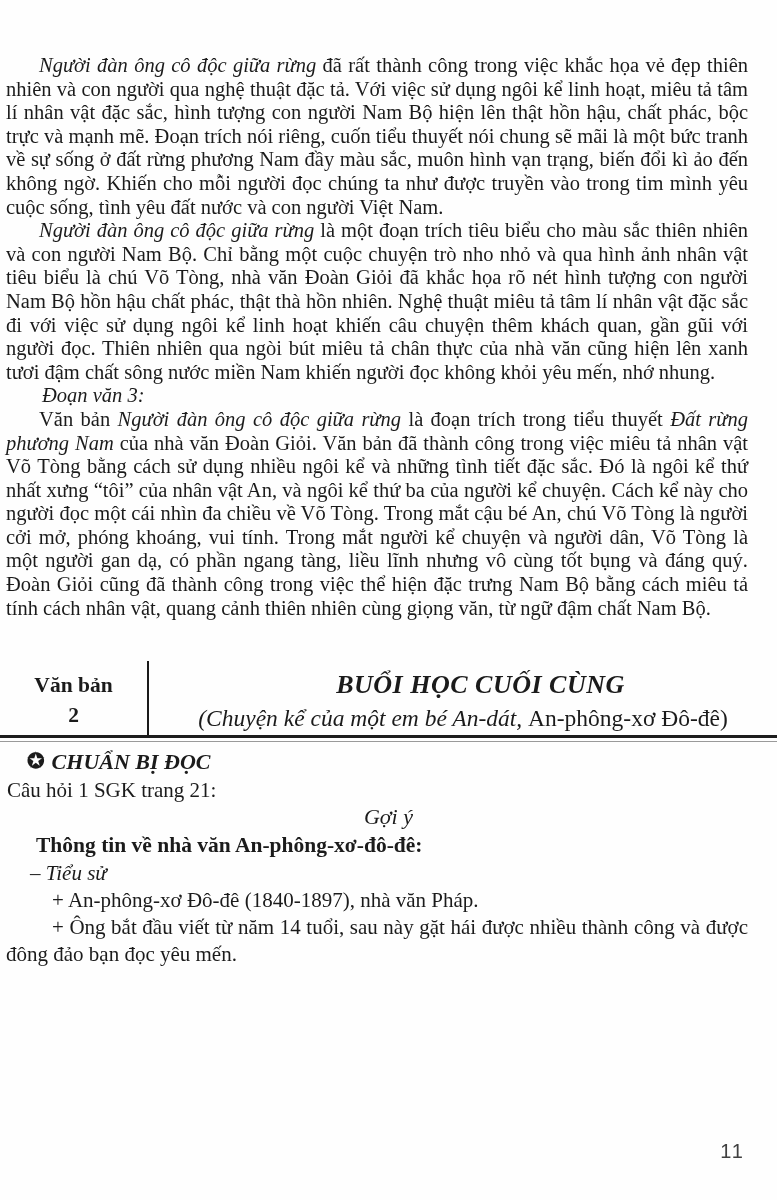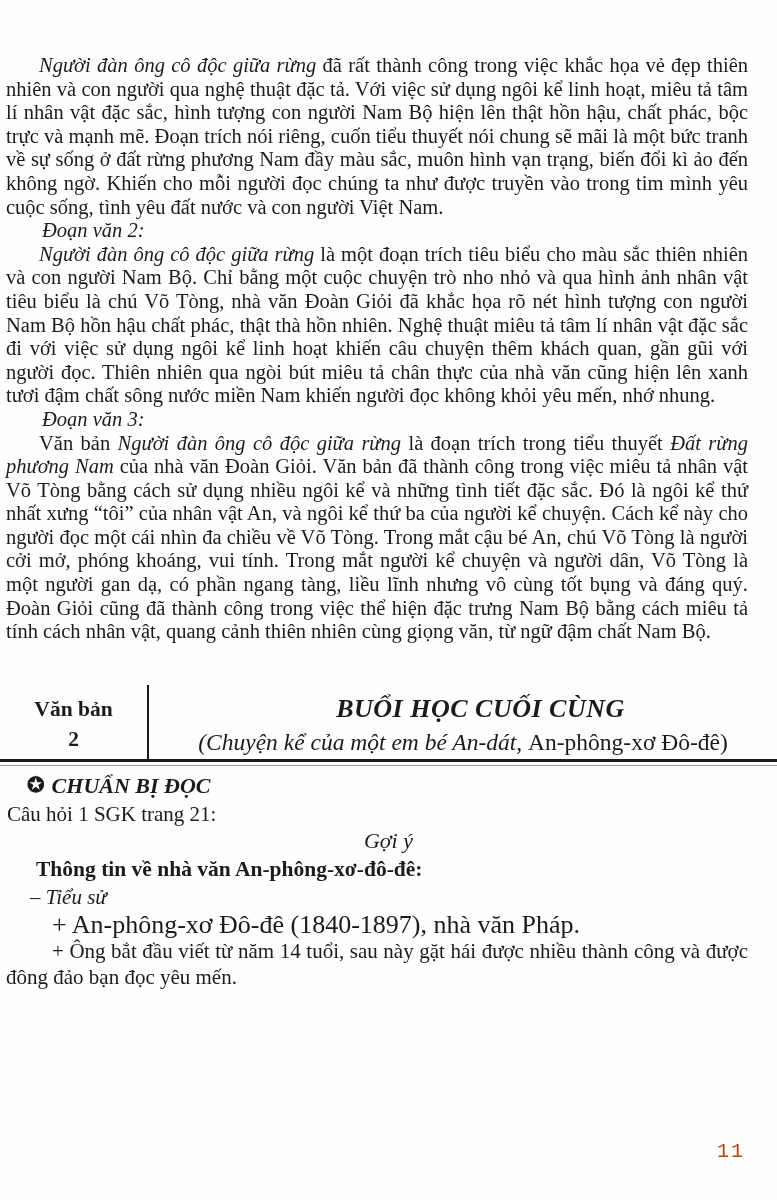--- a/index.html
+++ b/index.html
@@ -115,49 +115,48 @@
     line-height:27px;
   }
   .bio-label{
     margin:1px 0 0 30px;
     font-style:italic;
     font-size:21px;
     line-height:26px;
   }
   .bullet-1{
     margin:1px 0 0 52px;
-    font-size:26px;
+    font-size:21px;
     line-height:27px;
   }
   .bullet-2{
     margin:0 29px 0 6px;
     font-size:21px;
     line-height:26.5px;
     text-indent:46px;
     text-align:justify;
   }
   
   .page-number{
     position:absolute;
     right:32px;top:1140px;
-    font-family:Liberation Mono, monospace;
+    font-family:Liberation Sans, sans-serif;
     font-size:20px;
     letter-spacing:2px;
-    color:#c2410c;
+    color:#404040;
   }
 </style>
 </head>
 <body>
 
 <div class="page">
 
   <div class="body-text">
     <p class="para first"><span class="it">Người đàn ông cô độc giữa rừng </span><span>đã rất thành công trong việc khắc họa vẻ đẹp thiên nhiên và con người qua nghệ thuật đặc tả. Với việc sử dụng ngôi kể linh hoạt, miêu tả tâm lí nhân vật đặc sắc, hình tượng con người Nam Bộ hiện lên thật hồn hậu, chất phác, bộc trực và mạnh mẽ. Đoạn trích nói riêng, cuốn tiểu thuyết nói chung sẽ mãi là một bức tranh về sự sống ở đất rừng phương Nam đầy màu sắc, muôn hình vạn trạng, biến đổi kì ảo đến không ngờ. Khiến cho mỗi người đọc chúng ta như được truyền vào trong tim mình yêu cuộc sống, tình yêu đất nước và con người Việt Nam.</span></p>
 
-    <p class="para-label">Đoạn văn 2:</p>
 
     <p class="para"><span class="it">Người đàn ông cô độc giữa rừng </span><span>là một đoạn trích tiêu biểu cho màu sắc thiên nhiên và con người Nam Bộ. Chỉ bằng một cuộc chuyện trò nho nhỏ và qua hình ảnh nhân vật tiêu biểu là chú Võ Tòng, nhà văn Đoàn Giỏi đã khắc họa rõ nét hình tượng con người Nam Bộ hồn hậu chất phác, thật thà hồn nhiên. Nghệ thuật miêu tả tâm lí nhân vật đặc sắc đi với việc sử dụng ngôi kể linh hoạt khiến câu chuyện thêm khách quan, gần gũi với người đọc. Thiên nhiên qua ngòi bút miêu tả chân thực của nhà văn cũng hiện lên xanh tươi đậm chất sông nước miền Nam khiến người đọc không khỏi yêu mến, nhớ nhung.</span></p>
 
     <p class="para-label">Đoạn văn 3:</p>
 
     <p class="para"><span>Văn bản </span><span class="it">Người đàn ông cô độc giữa rừng </span><span>là đoạn trích trong tiểu thuyết </span><span class="it">Đất rừng phương Nam</span><span> của nhà văn Đoàn Giỏi. Văn bản đã thành công trong việc miêu tả nhân vật Võ Tòng bằng cách sử dụng nhiều ngôi kể và những tình tiết đặc sắc. Đó là ngôi kể thứ nhất xưng “tôi” của nhân vật An, và ngôi kể thứ ba của người kể chuyện. Cách kể này cho người đọc một cái nhìn đa chiều về Võ Tòng. Trong mắt cậu bé An, chú Võ Tòng là người cởi mở, phóng khoáng, vui tính. Trong mắt người kể chuyện và người dân, Võ Tòng là một người gan dạ, có phần ngang tàng, liều lĩnh nhưng vô cùng tốt bụng và đáng quý. Đoàn Giỏi cũng đã thành công trong việc thể hiện đặc trưng Nam Bộ bằng cách miêu tả tính cách nhân vật, quang cảnh thiên nhiên cùng giọng văn, từ ngữ đậm chất Nam Bộ.</span></p>
   </div>
 
   <div class="lesson-table">
     <div class="lt-left">

